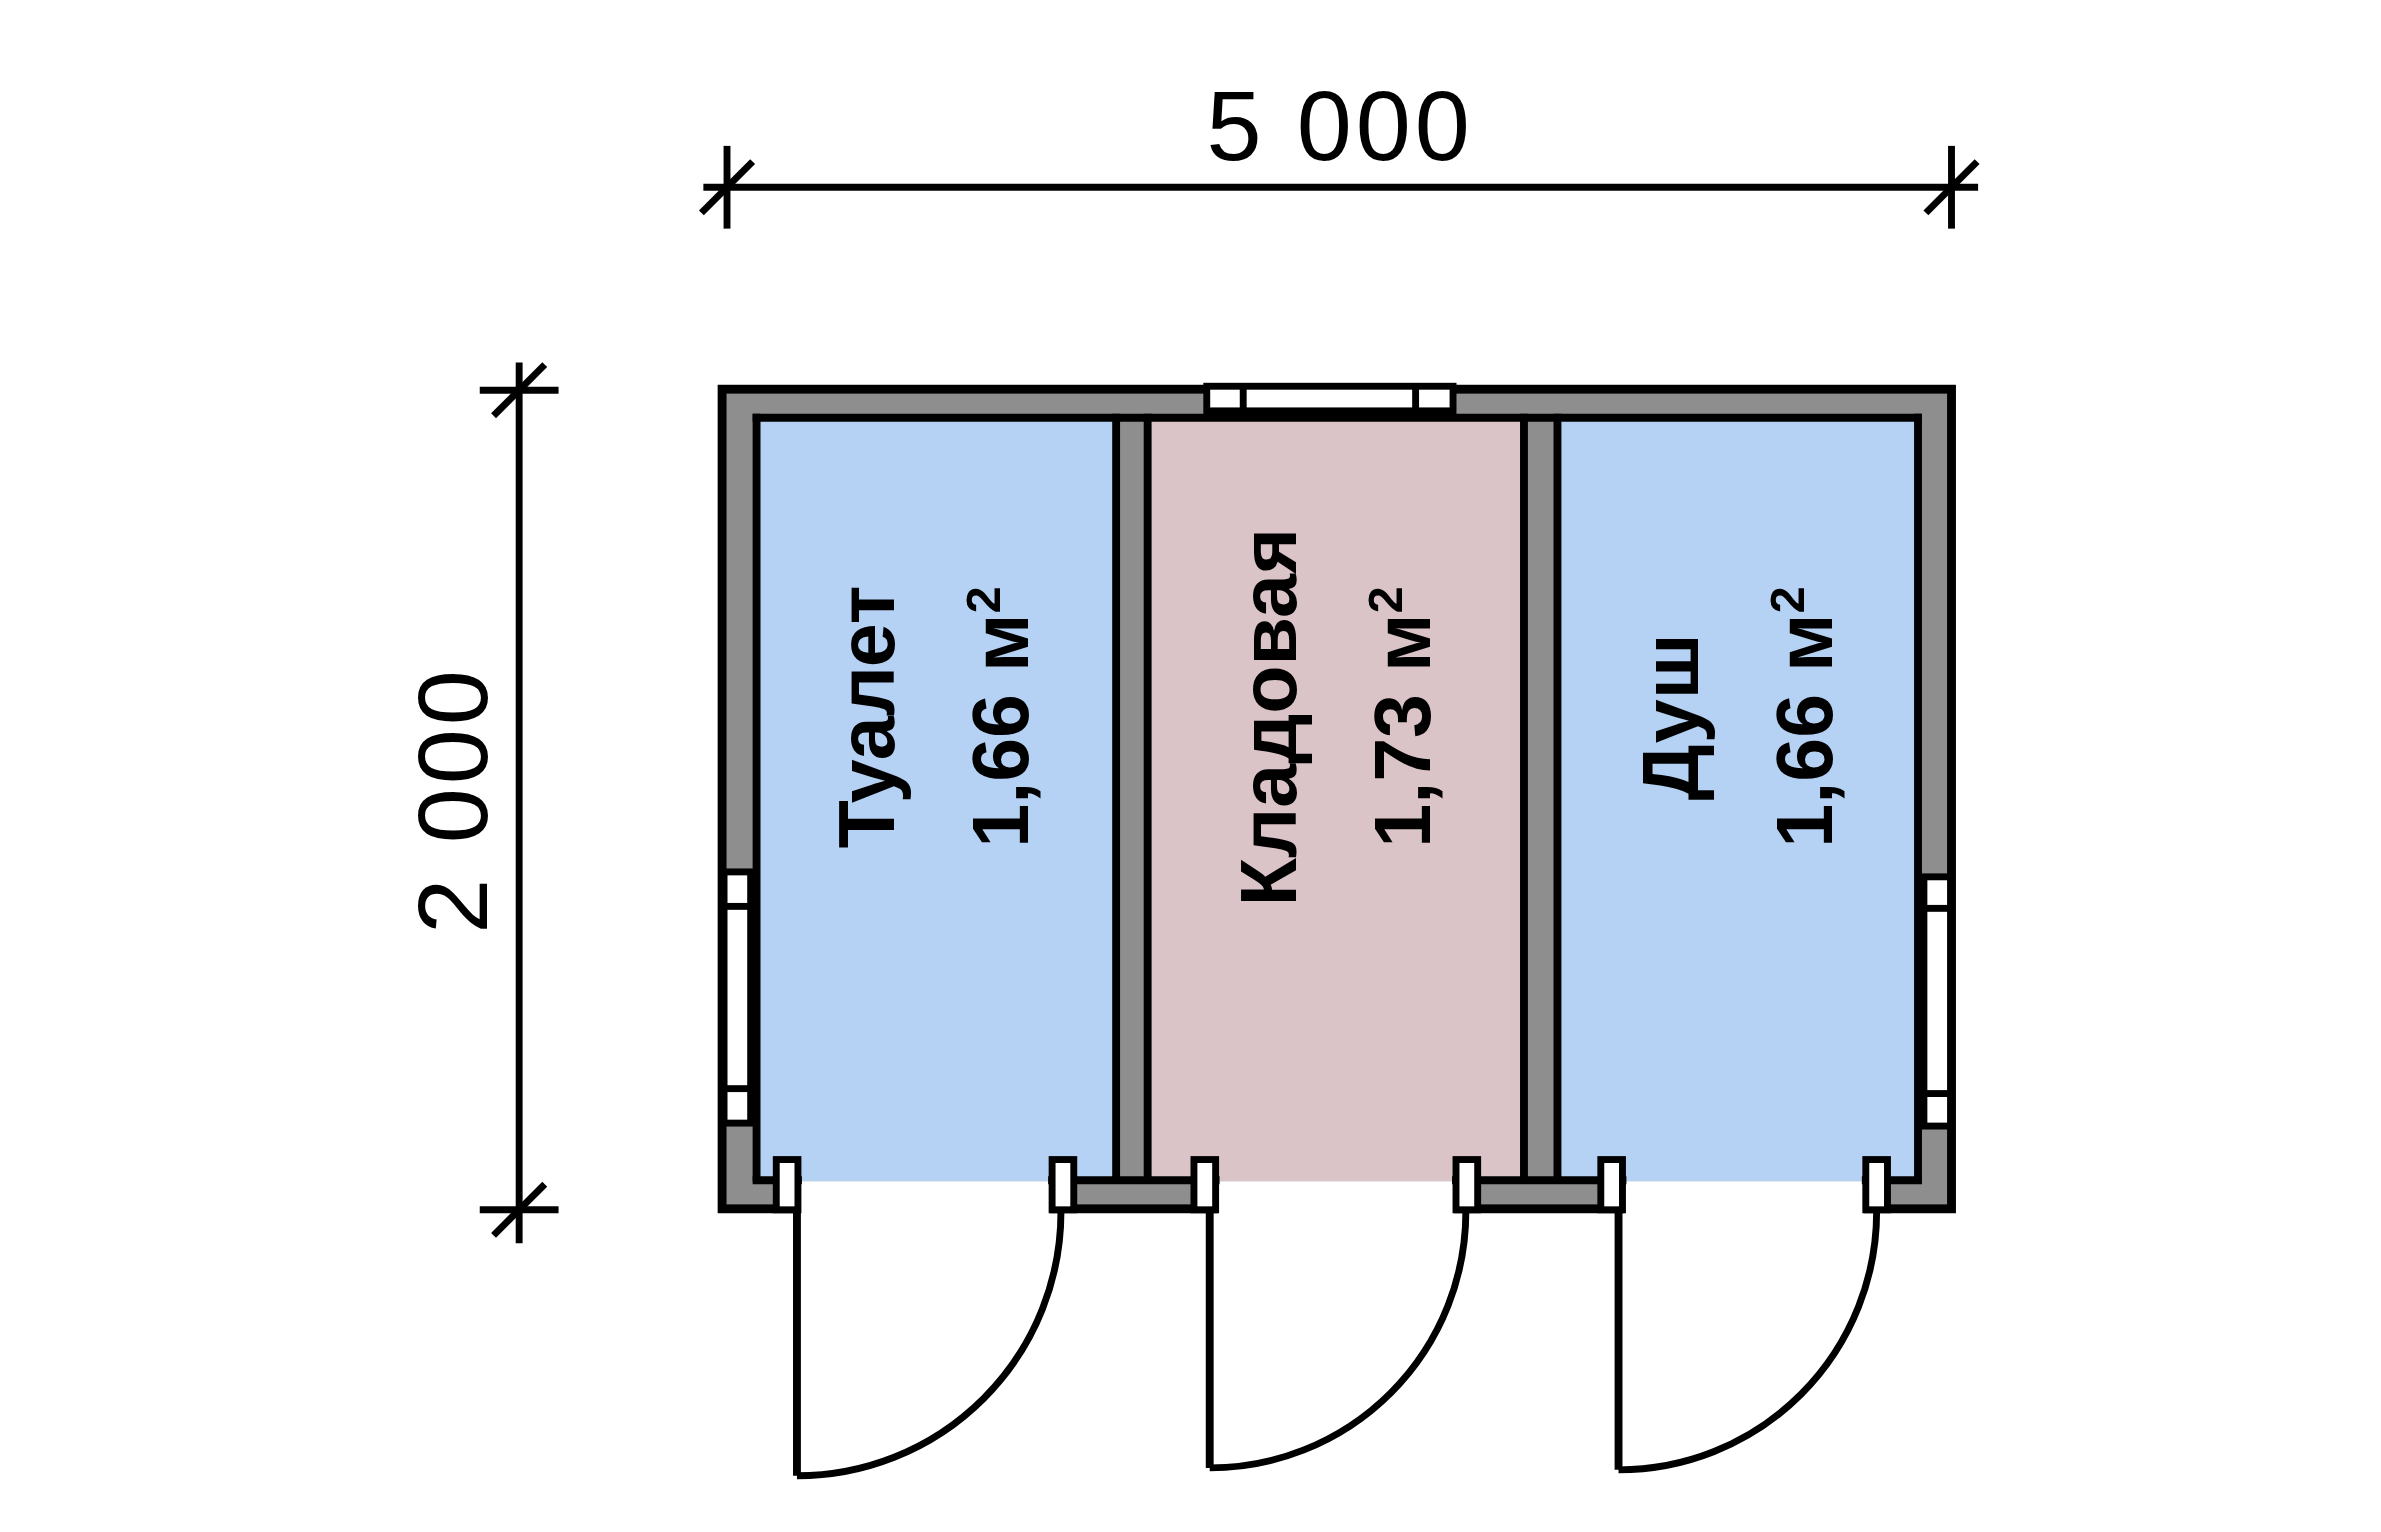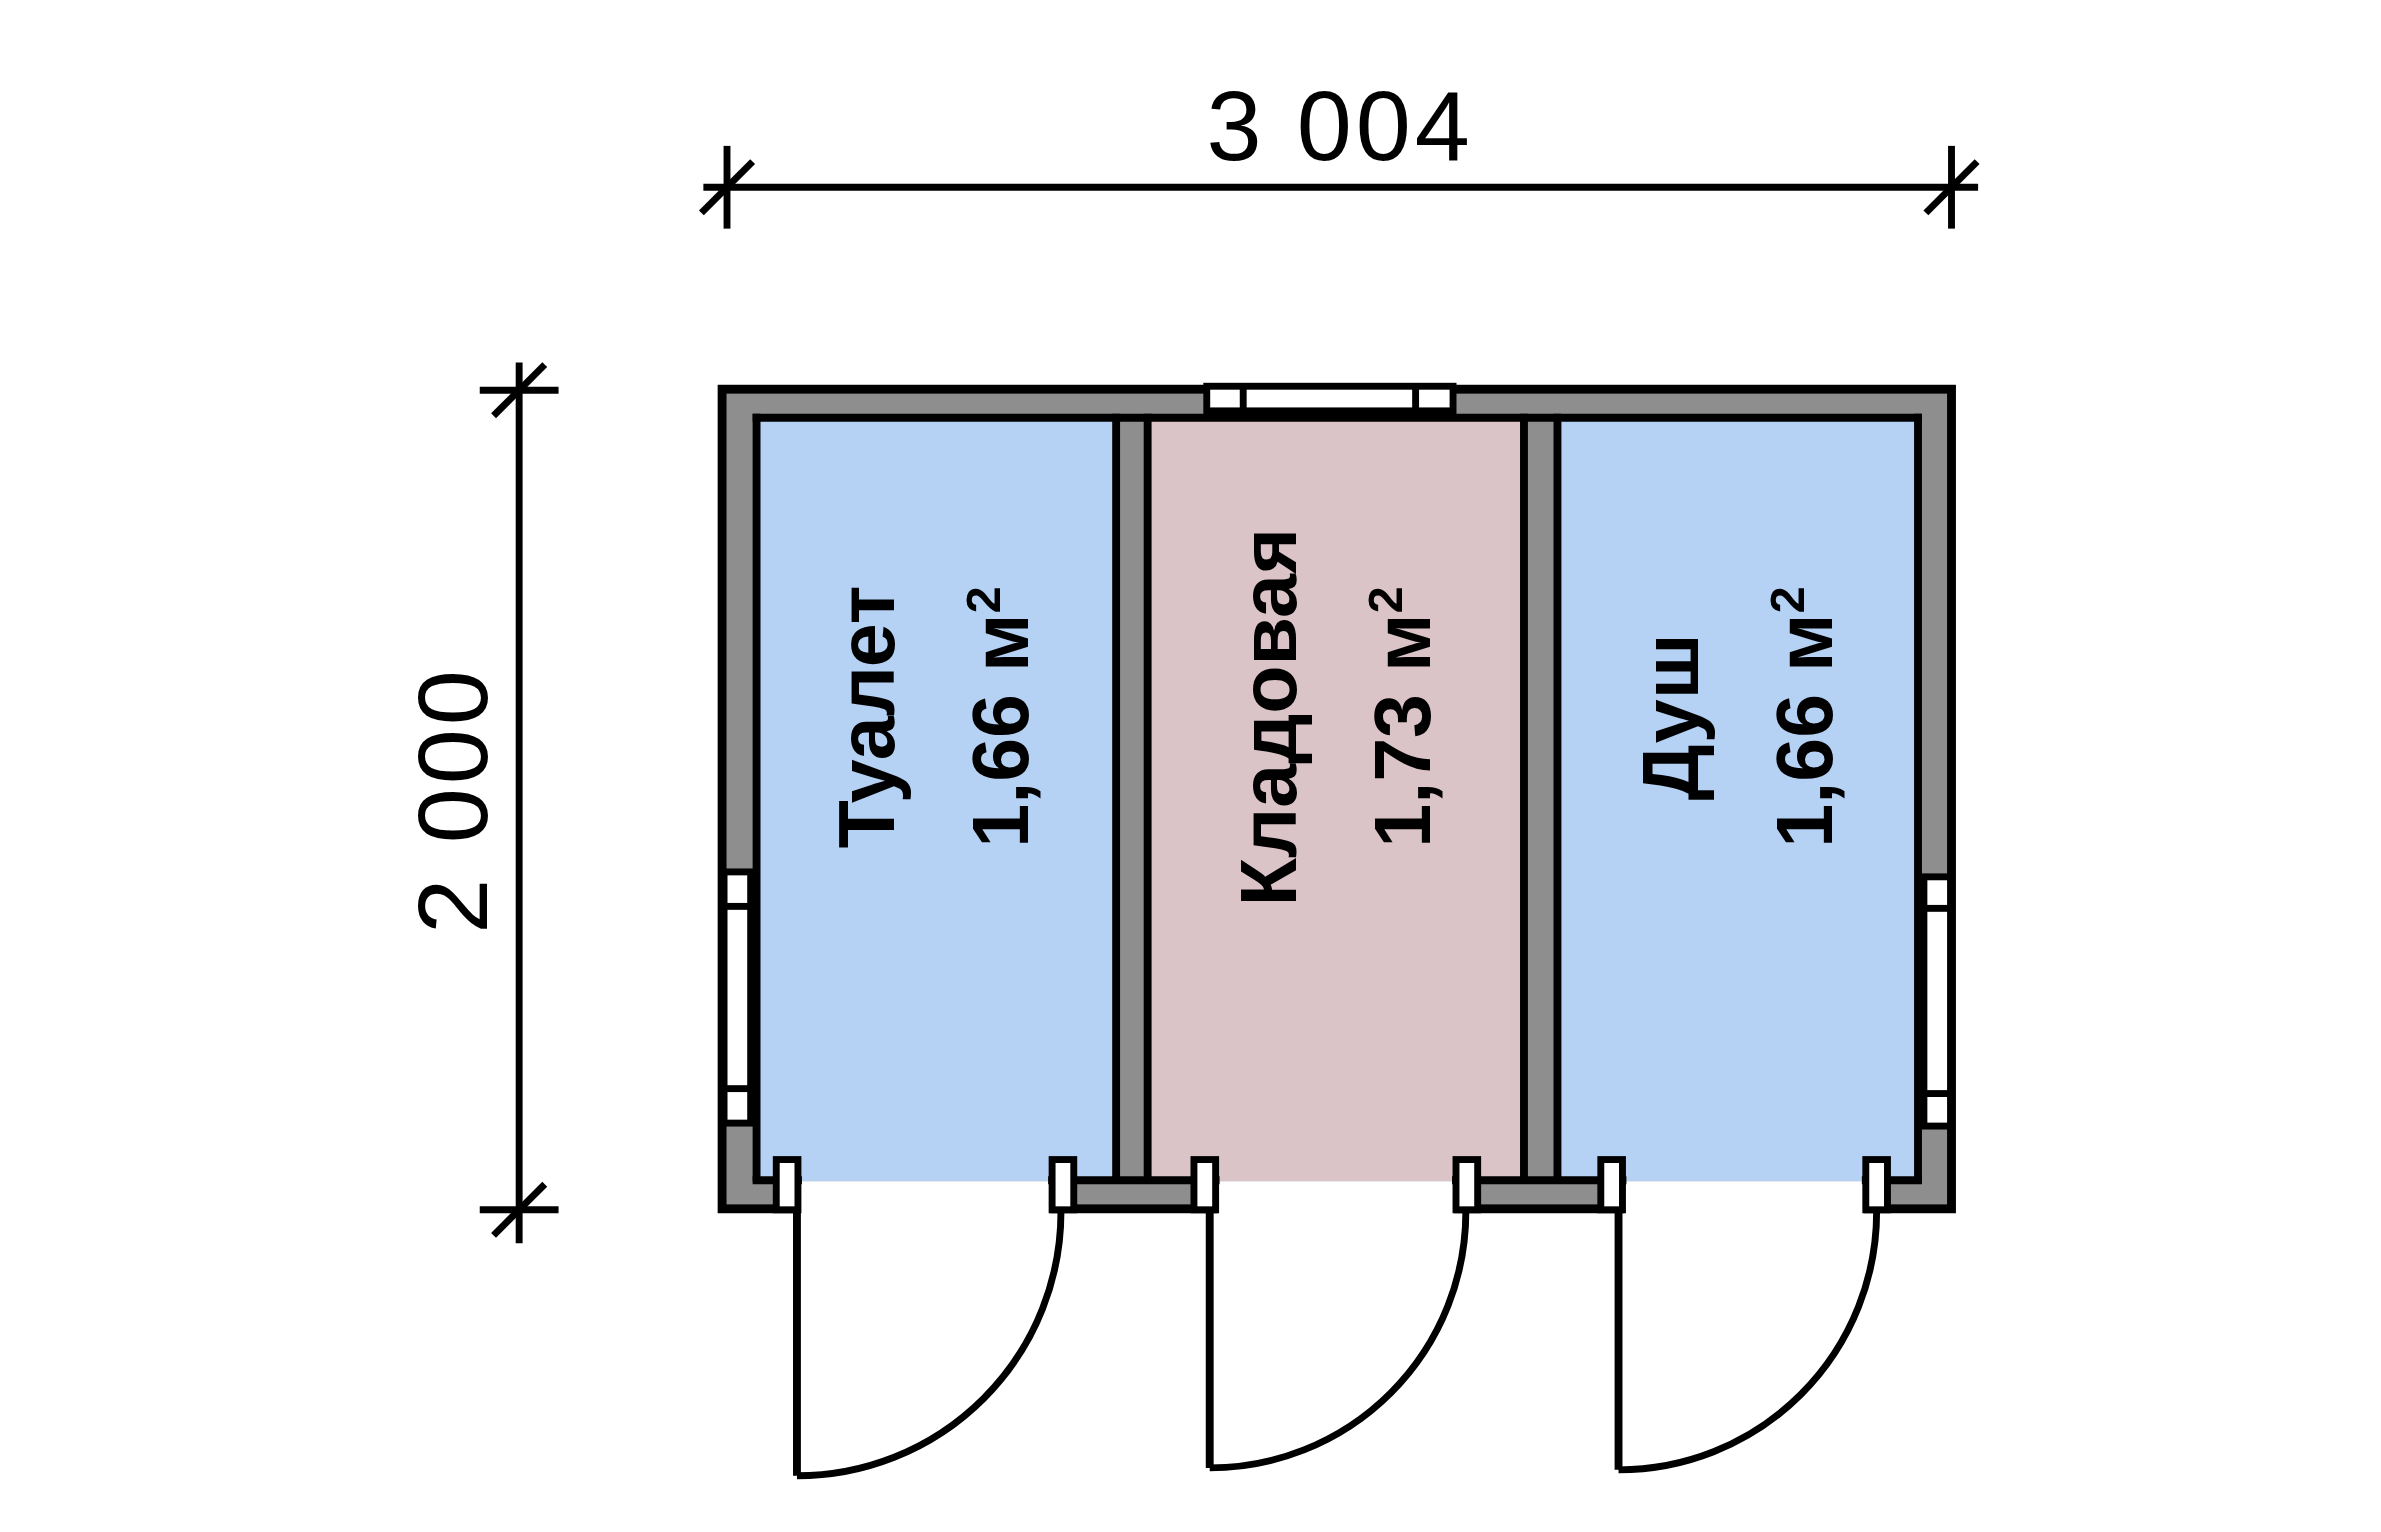--- a/index.html
+++ b/index.html
@@ -112,21 +112,21 @@
       <line x1="527" y1="368" x2="527" y2="1262"></line>
 
       <line x1="487" y1="396" x2="567" y2="396"></line>
       <line x1="501" y1="422" x2="553" y2="370"></line>
 
       <line x1="487" y1="1228" x2="567" y2="1228"></line>
       <line x1="501" y1="1254" x2="553" y2="1202"></line>
     </g>
   </svg>
 
-  <div class="dim-label" style="left:1340px;top:126px;">3 004</div>
+  <div class="dim-label" style="left:1340px;top:126px;">5 000</div>
 
   <div class="dim-label vertical" style="left:453px;top:800px;">2 000</div>
 
   <div class="room-label" style="left:934px;top:717px;">
     <div>Туалет</div>
     <div><span>1,66 м</span><sup>2</sup></div>
   </div>
 
   <div class="room-label" style="left:1336px;top:717px;">
     <div>Кладовая</div>

